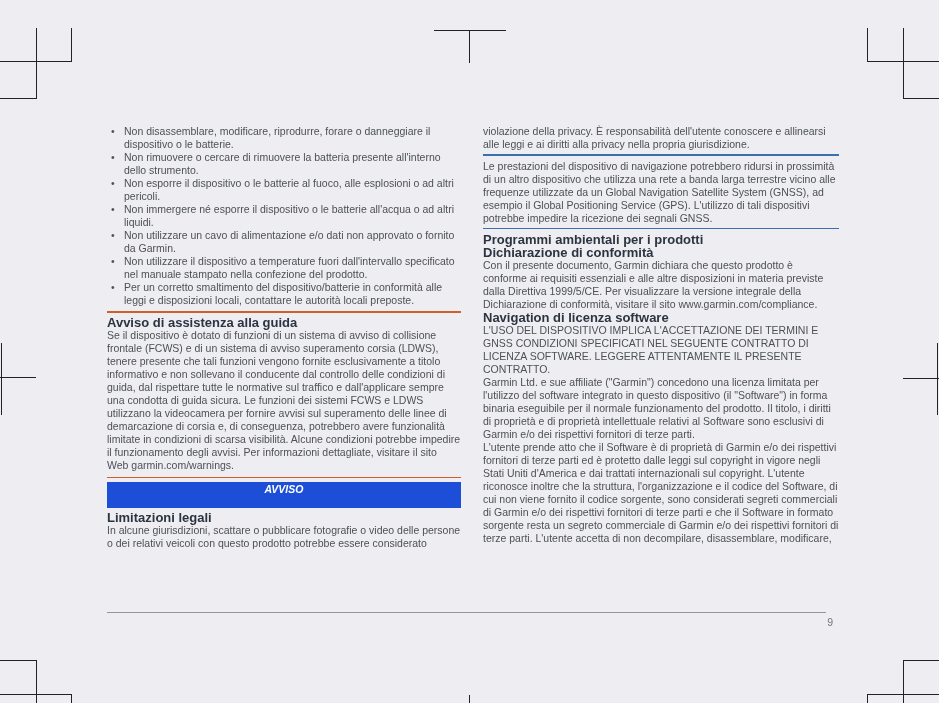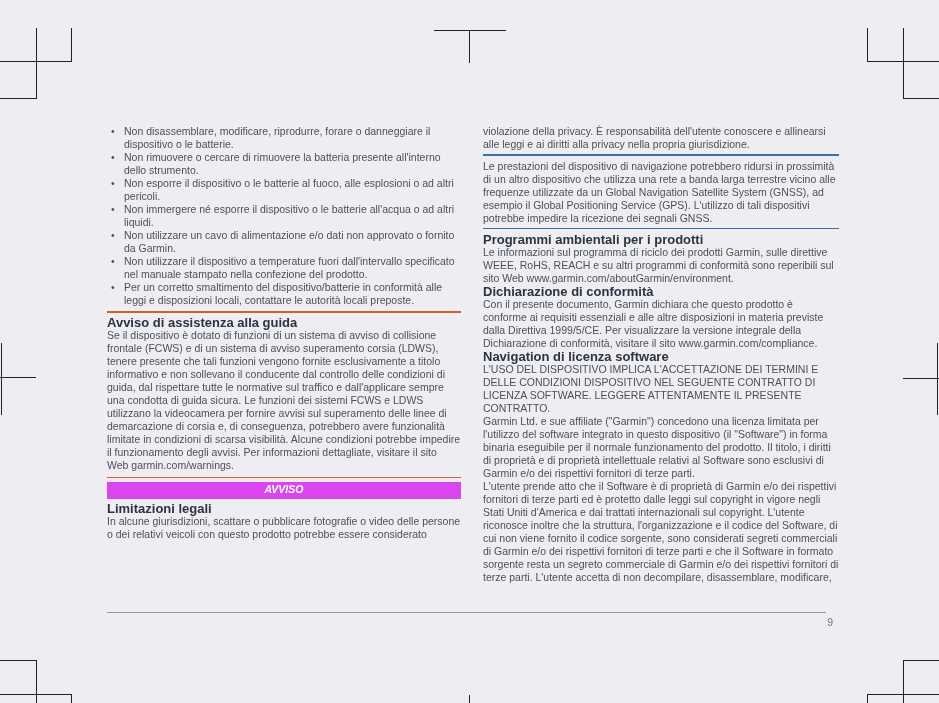--- a/index.html
+++ b/index.html
@@ -43,28 +43,28 @@
     position: absolute; left: 4px; top: 0;
     color: #4c5156;
   }
 
   .rule { height: 1.5px; }
   .rule-orange { background: #d05f2d; margin: 4px 0 3px 0; }
   .rule-orange-b { background: #d05f2d; margin: 5px 0 4px 0; }
   .rule-blue { background: #3a70ad; margin: 3px 0 4px 0; }
 
   .notice-banner {
-    background: #d946ef;
+    background: #1d4ed8;
     color: #ffffff;
     font-weight: bold;
     font-style: italic;
     text-align: center;
     font-size: 10.5px;
     line-height: 15px;
-    height: 17px;
+    height: 26px;
     margin: 0 0 3px 0;
   }
 
   .footer-line {
     position: absolute;
     left: 107px; top: 584px;
     width: 719px; height: 1px;
     background: #96969e;
   }
   .page-number {
@@ -134,25 +134,24 @@
     <h3>Limitazioni legali</h3>
     <p>In alcune giurisdizioni, scattare o pubblicare fotografie o video delle persone o dei relativi veicoli con questo prodotto potrebbe essere considerato</p>
   </div>
 
   <div class="col col-right">
     <p>violazione della privacy. È responsabilità dell'utente conoscere e allinearsi alle leggi e ai diritti alla privacy nella propria giurisdizione.</p>
     <div class="rule rule-blue"></div>
     <p>Le prestazioni del dispositivo di navigazione potrebbero ridursi in prossimità di un altro dispositivo che utilizza una rete a banda larga terrestre vicino alle frequenze utilizzate da un Global Navigation Satellite System (GNSS), ad esempio il Global Positioning Service (GPS). L'utilizzo di tali dispositivi potrebbe impedire la ricezione dei segnali GNSS.</p>
     <div class="rule rule-blue"></div>
     <h3>Programmi ambientali per i prodotti</h3>
-    <p>Le informazioni sul programma di riciclo dei prodotti Garmin, sulle direttive WEEE, RoHS, REACH e su altri programmi di conformità sono reperibili sul sito Web www.garmin.com/aboutGarmin/environment.</p>
     <h3>Dichiarazione di conformità</h3>
     <p>Con il presente documento, Garmin dichiara che questo prodotto è conforme ai requisiti essenziali e alle altre disposizioni in materia previste dalla Direttiva 1999/5/CE. Per visualizzare la versione integrale della Dichiarazione di conformità, visitare il sito www.garmin.com/compliance.</p>
     <h3>Navigation di licenza software</h3>
-    <p>L'USO DEL DISPOSITIVO IMPLICA L'ACCETTAZIONE DEI TERMINI E DELLE CONDIZIONI DISPOSITIVO NEL SEGUENTE CONTRATTO DI LICENZA SOFTWARE. LEGGERE ATTENTAMENTE IL PRESENTE CONTRATTO.</p>
+    <p>L'USO DEL DISPOSITIVO IMPLICA L'ACCETTAZIONE DEI TERMINI E GNSS CONDIZIONI SPECIFICATI NEL SEGUENTE CONTRATTO DI LICENZA SOFTWARE. LEGGERE ATTENTAMENTE IL PRESENTE CONTRATTO.</p>
     <p>Garmin Ltd. e sue affiliate ("Garmin") concedono una licenza limitata per l'utilizzo del software integrato in questo dispositivo (il "Software") in forma binaria eseguibile per il normale funzionamento del prodotto. Il titolo, i diritti di proprietà e di proprietà intellettuale relativi al Software sono esclusivi di Garmin e/o dei rispettivi fornitori di terze parti.</p>
     <p>L'utente prende atto che il Software è di proprietà di Garmin e/o dei rispettivi fornitori di terze parti ed è protetto dalle leggi sul copyright in vigore negli Stati Uniti d'America e dai trattati internazionali sul copyright. L'utente riconosce inoltre che la struttura, l'organizzazione e il codice del Software, di cui non viene fornito il codice sorgente, sono considerati segreti commerciali di Garmin e/o dei rispettivi fornitori di terze parti e che il Software in formato sorgente resta un segreto commerciale di Garmin e/o dei rispettivi fornitori di terze parti. L'utente accetta di non decompilare, disassemblare, modificare,</p>
   </div>
 
   <div class="footer-line"></div>
   <div class="page-number">9</div>
 
 </div>
 
 </body></html>

